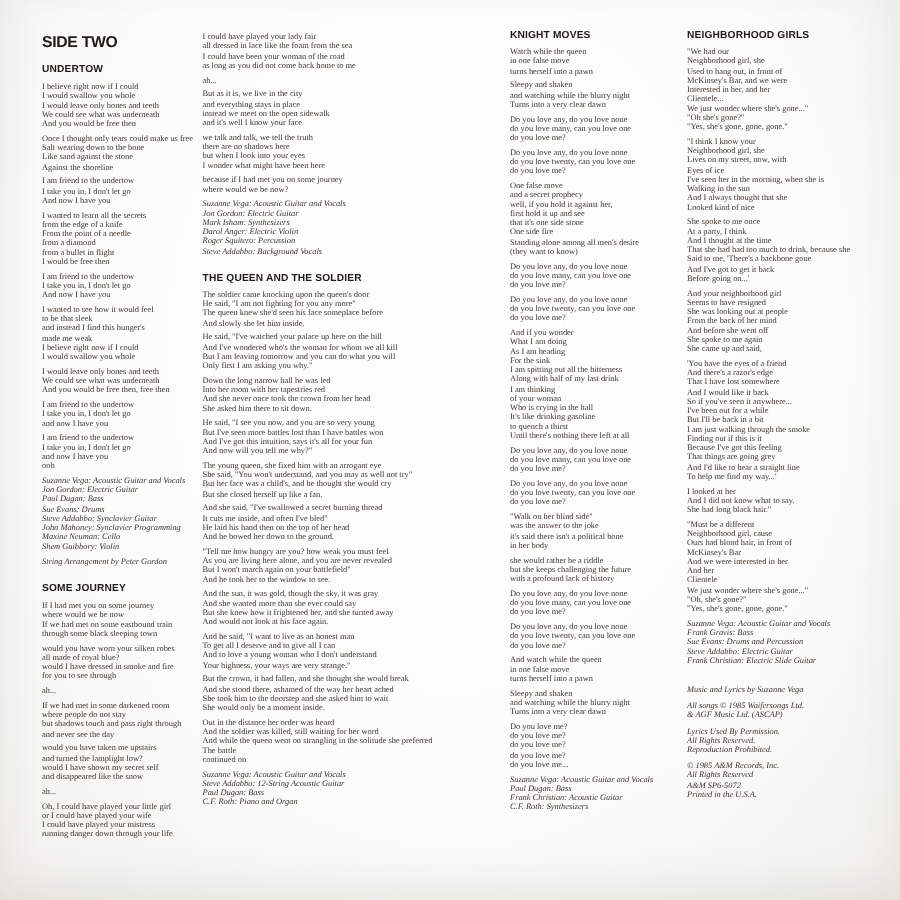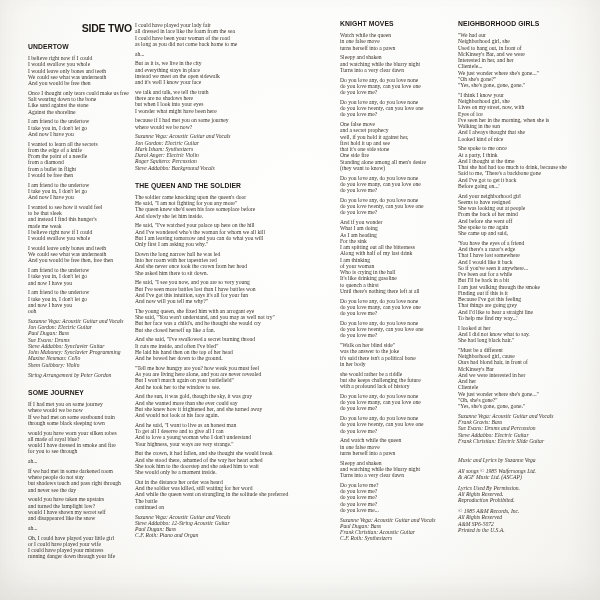--- a/index.html
+++ b/index.html
@@ -31,21 +31,21 @@
   .line {
     font-size:5.6px; line-height:6.25px; white-space:nowrap;
   }
   .gap { width:1px; }
 </style>
 </head>
 <body>
 
 <div id="page" class="page" style="color: rgb(58, 49, 40);">
     <div class="column" style="left: 28px; top: 22px; width: 104px;">
-      <div class="side-heading" style="color: rgb(31, 26, 21); text-align: right;">SIDE TWO</div>
+      <div class="side-heading" style="color: rgb(31, 26, 21);">SIDE TWO</div>
       <div class="song-title" style="color: rgb(31, 26, 21);">UNDERTOW</div>
       <div class="stanza">
         <div class="line">I believe right now if I could</div>
         <div class="line">I would swallow you whole</div>
         <div class="line">I would leave only bones and teeth</div>
         <div class="line">We could see what was underneath</div>
         <div class="line">And you would be free then</div>
       </div>
       <div class="stanza">
         <div class="line">Once I thought only tears could make us free</div>

